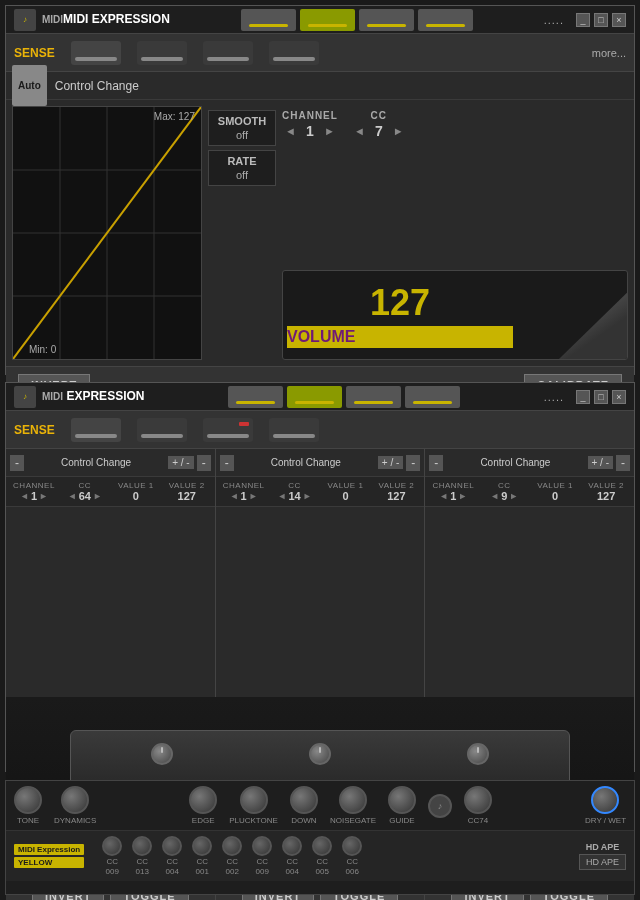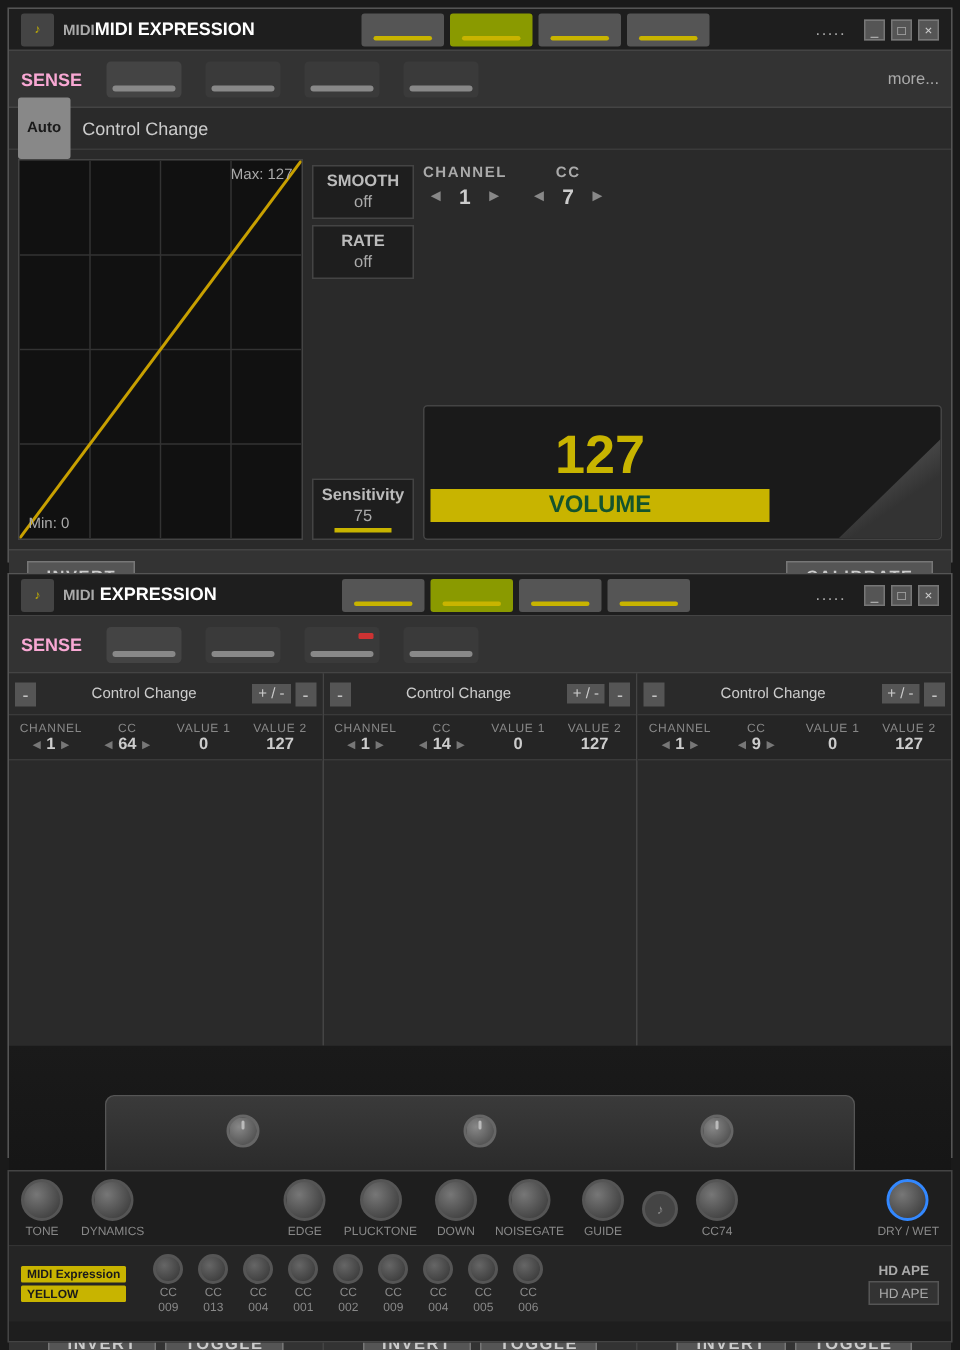--- a/index.html
+++ b/index.html
@@ -90,21 +90,21 @@
     .sense-bar {
       background: #333;
       height: 38px;
       display: flex;
       align-items: center;
       padding: 0 8px;
       gap: 16px;
       border-bottom: 1px solid #444;
     }
     .sense-label {
-      color: #f9a8d4; font-size: 12px; font-weight: bold;
+      color: #eab308; font-size: 12px; font-weight: bold;
     }
     .sense-pedal {
       width: 50px; height: 24px;
       background: #555;
       border-radius: 3px;
       position: relative;
       overflow: hidden;
     }
     .sense-pedal::after {
       content: '';
@@ -155,21 +155,21 @@
       background: #111;
       border: 1px solid #444;
       position: relative;
       flex-shrink: 0;
     }
     .graph-label-max {
       position: absolute; top: 4px; right: 6px;
       color: #aaa; font-size: 10px;
     }
     .graph-label-min {
-      position: absolute; bottom: 4px; left: 6px;
+      position: absolute; bottom: 4px; left: 16px;
       color: #aaa; font-size: 10px;
     }
 
     
     .smooth-panel {
       width: 68px;
       flex-shrink: 0;
       display: flex;
       flex-direction: column;
       gap: 4px;
@@ -246,24 +246,23 @@
     }
     .volume-number {
       color: #c8b400;
       font-size: 36px;
       font-weight: bold;
       text-align: center;
       padding-top: 10px;
     }
     .volume-label-bg {
       background: #c8b400;
-      color: #14532d;
+      color: #701a75;
       font-size: 16px;
       font-weight: bold;
-      text-align: center;
       padding: 2px 0;
       margin-top: 2px;
     }
 
     
     .bottom-bar1 {
       height: 36px;
       background: #333;
       display: flex;
       align-items: center;
@@ -521,25 +520,20 @@
     <div class="smooth-panel">
       <div class="param-box">
         <div class="param-label">SMOOTH</div>
         <div class="param-value">off</div>
       </div>
       <div class="param-box">
         <div class="param-label">RATE</div>
         <div class="param-value">off</div>
       </div>
       <div style="flex:1;"></div>
-      <div class="sensitivity-box">
-        <div class="param-label">Sensitivity</div>
-        <div class="param-value">75</div>
-        <div class="sensitivity-bar"></div>
-      </div>
     </div>
 
     <div class="channel-panel">
       <div class="ch-cc-row">
         <div class="ch-item">
           <span class="ch-label">CHANNEL</span>
           <div class="ch-value-row">
             <span class="ch-arrow">◄</span>
             <span class="ch-value">1</span>
             <span class="ch-arrow">►</span>

